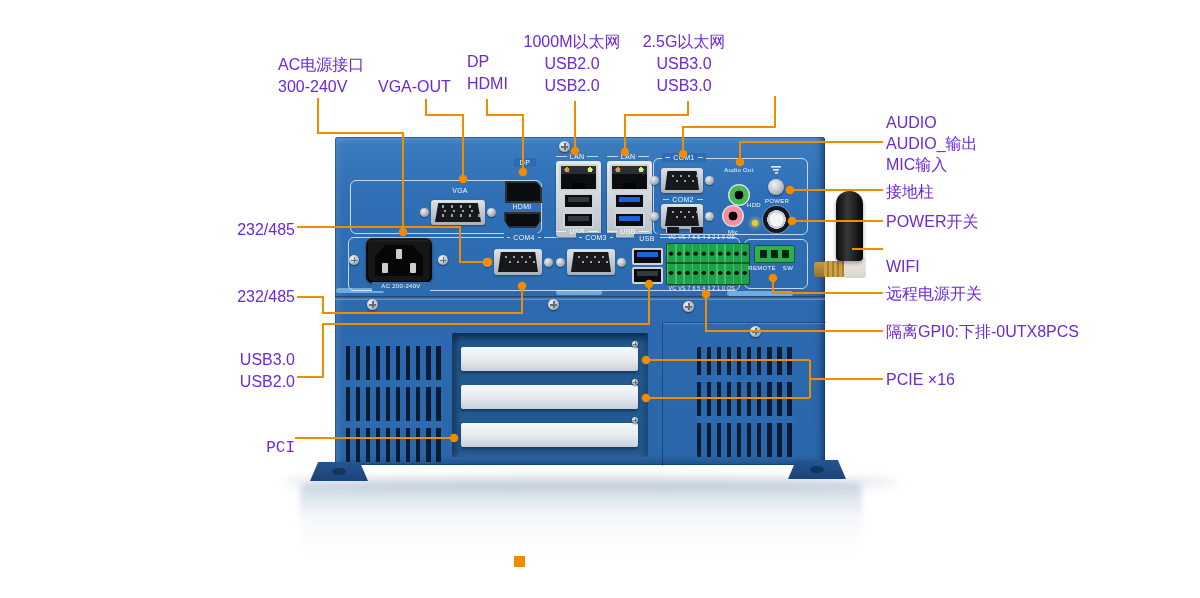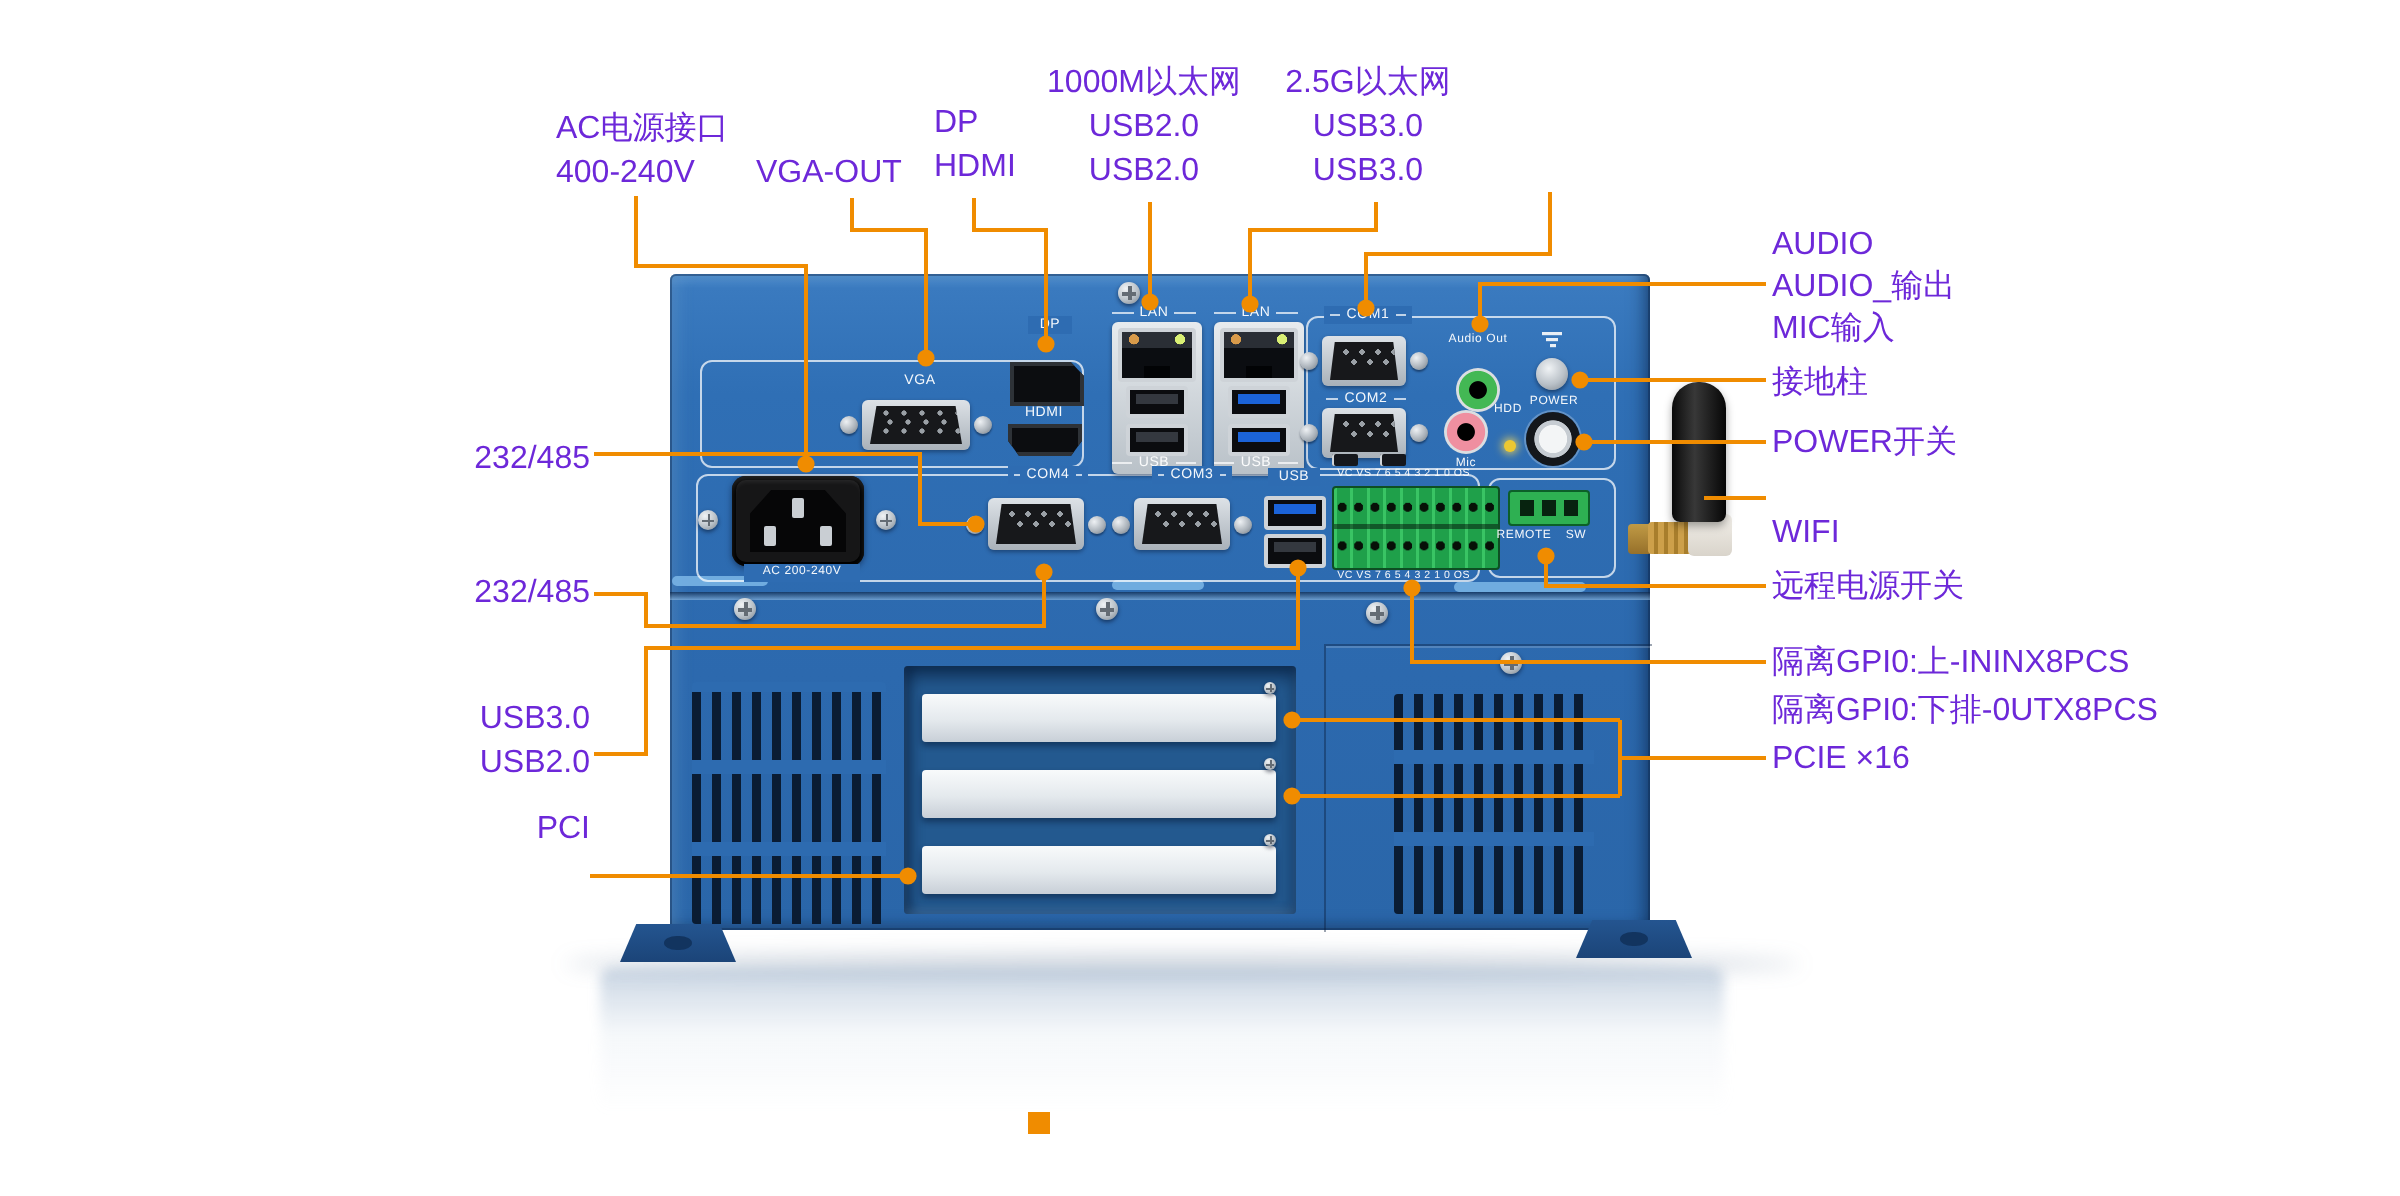--- a/index.html
+++ b/index.html
@@ -308,21 +308,21 @@
     <circle cx="646" cy="360" r="4.3"></circle>
     <circle cx="646" cy="398" r="4.3"></circle>
     <circle cx="454" cy="438" r="4.3"></circle>
     <circle cx="488" cy="262" r="4.3"></circle>
     <circle cx="522" cy="286" r="4.3"></circle>
     <circle cx="649" cy="284" r="4.3"></circle>
   </svg>
 
   <div class="lbl" style="left:278px;top:54px;">
     <div>AC电源接口</div>
-    <div>400-240V</div>
+    <div>300-240V</div>
   </div>
   <div class="lbl" style="left:378px;top:76px;">
     <div>VGA-OUT</div>
   </div>
   <div class="lbl" style="left:467px;top:51px;">
     <div>DP</div>
     <div>HDMI</div>
   </div>
   <div class="lbl center" style="left:512px;top:31px;width:120px;">
     <div>1000M以太网</div>
@@ -337,42 +337,41 @@
   <div class="lbl right" style="left:155px;top:219px;width:140px;">
     <div>232/485</div>
   </div>
   <div class="lbl right" style="left:155px;top:286px;width:140px;">
     <div>232/485</div>
   </div>
   <div class="lbl right" style="left:155px;top:349px;width:140px;">
     <div>USB3.0</div>
     <div>USB2.0</div>
   </div>
-  <div class="lbl right" style="left:155px;top:404px;width:140px;">
+  <div class="lbl right" style="left:155px;top:437px;width:140px;font-family:Liberation Mono, monospace;">
     <div>PCI</div>
   </div>
   <div class="lbl" style="left:886px;top:112px;line-height:21px;">
     <div>AUDIO</div>
     <div>AUDIO_输出</div>
     <div>MIC输入</div>
   </div>
   <div class="lbl" style="left:886px;top:181px;">
     <div>接地柱</div>
   </div>
   <div class="lbl" style="left:886px;top:211px;">
     <div>POWER开关</div>
   </div>
   <div class="lbl" style="left:886px;top:240px;margin-top:16px;">
     <div>WIFI</div>
   </div>
   <div class="lbl" style="left:886px;top:283px;">
     <div>远程电源开关</div>
   </div>
   <div class="lbl" style="left:886px;top:320px;line-height:24px;">
-    <div>隔离GPI0:上-ININX8PCS</div>
     <div>隔离GPI0:下排-0UTX8PCS</div>
   </div>
   <div class="lbl" style="left:886px;top:369px;">
     <div>PCIE ×16</div>
   </div>
 
   <div class="caption">
     <span class="bullet"></span>
   </div>
 

